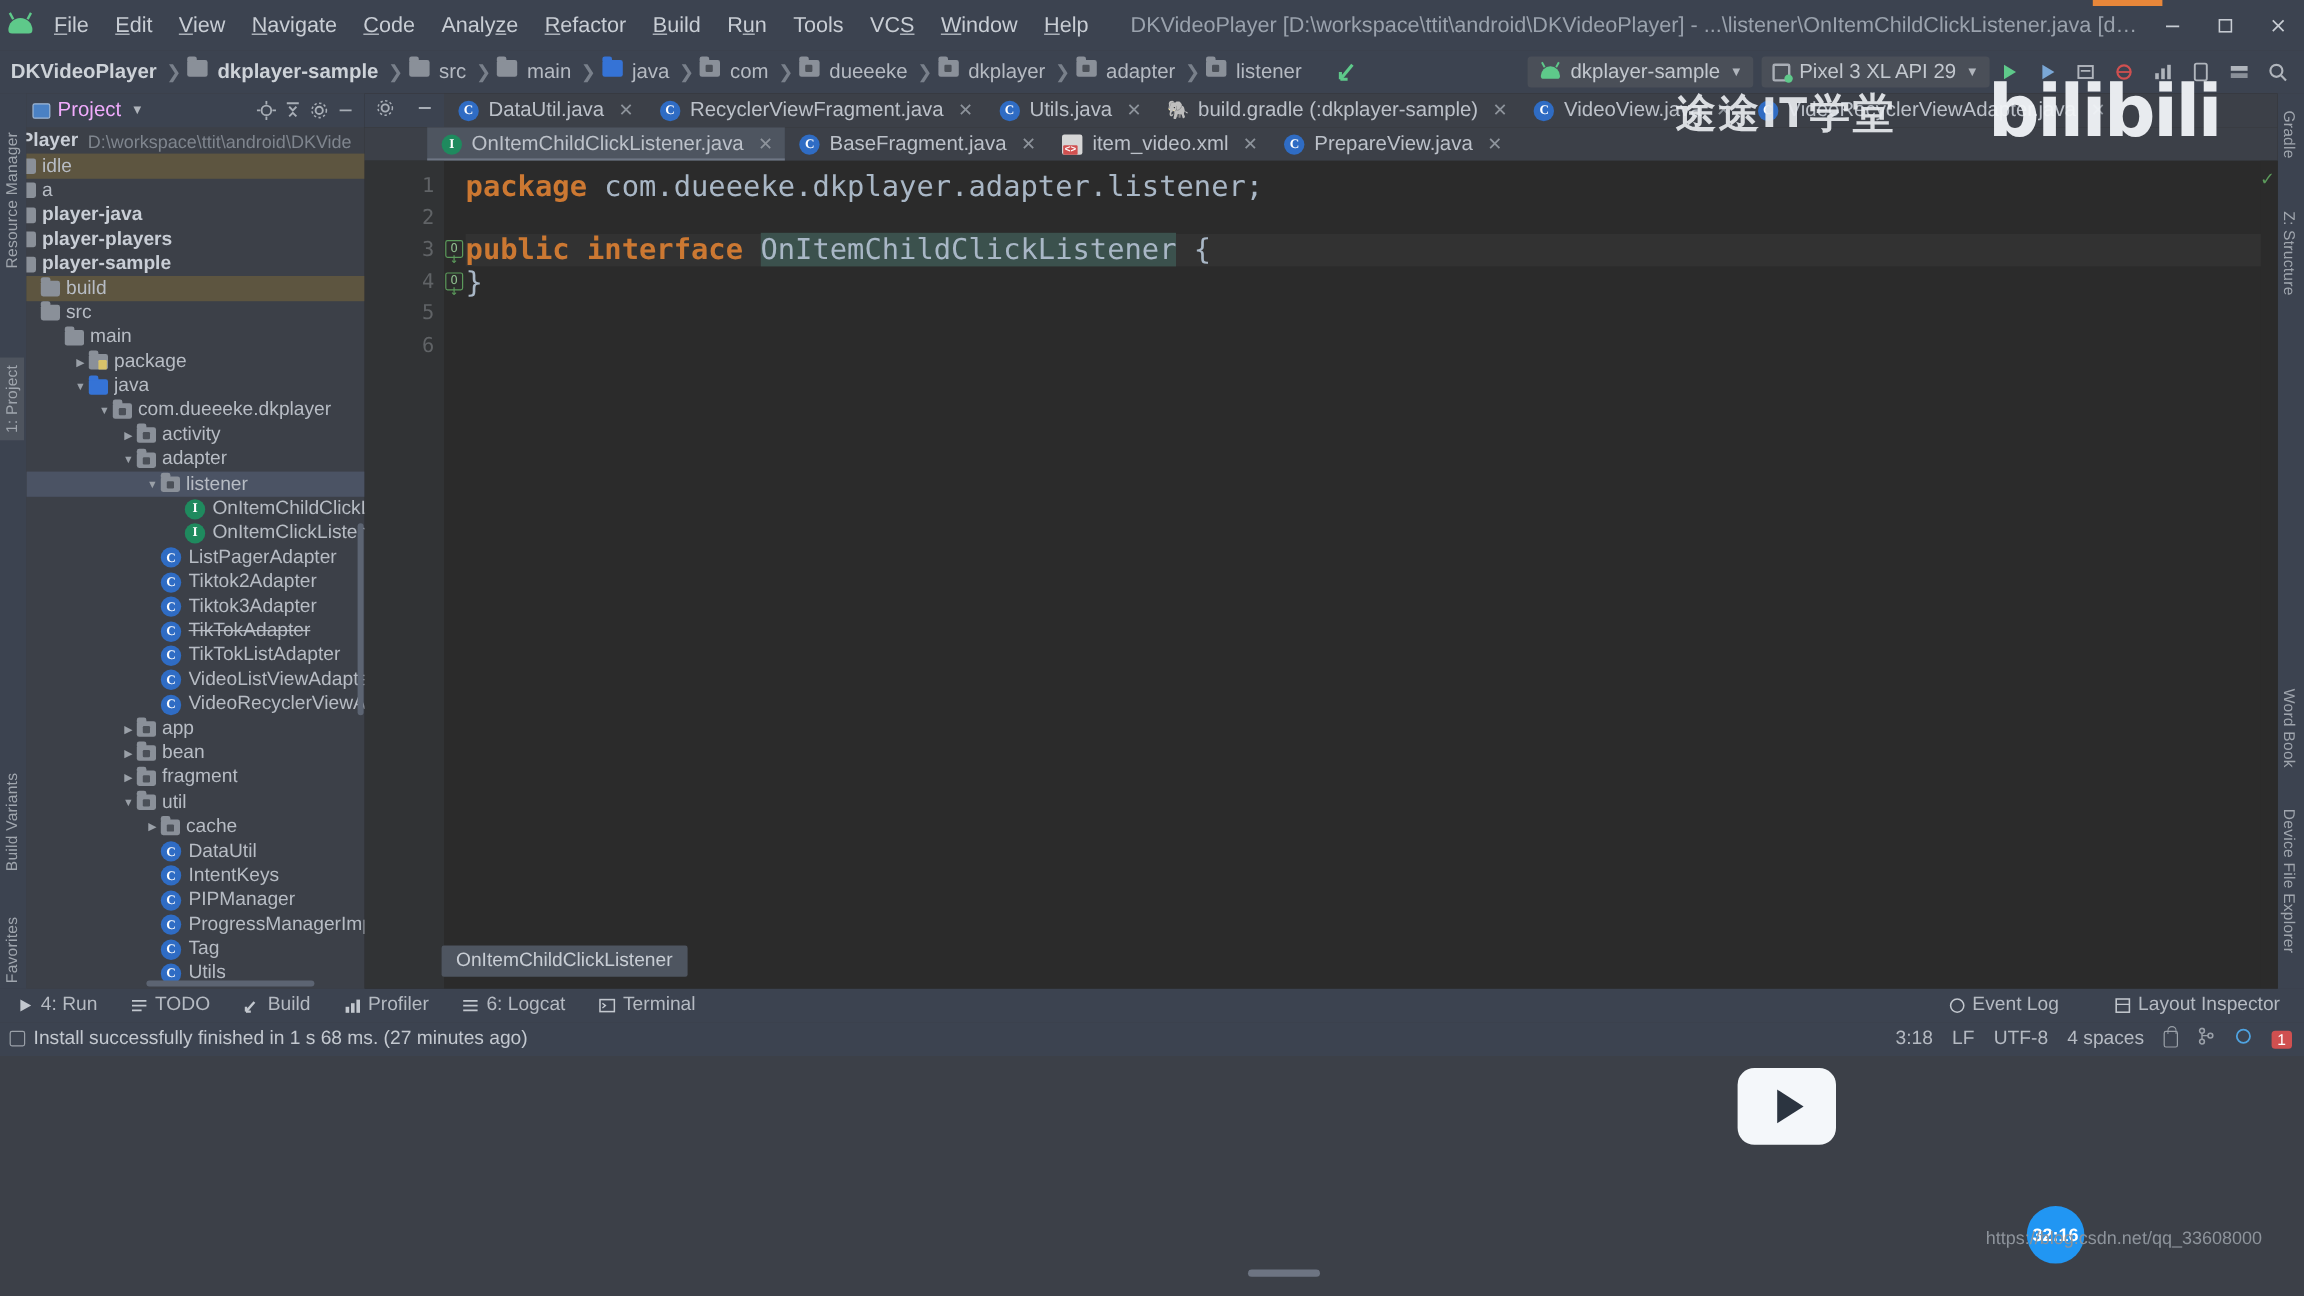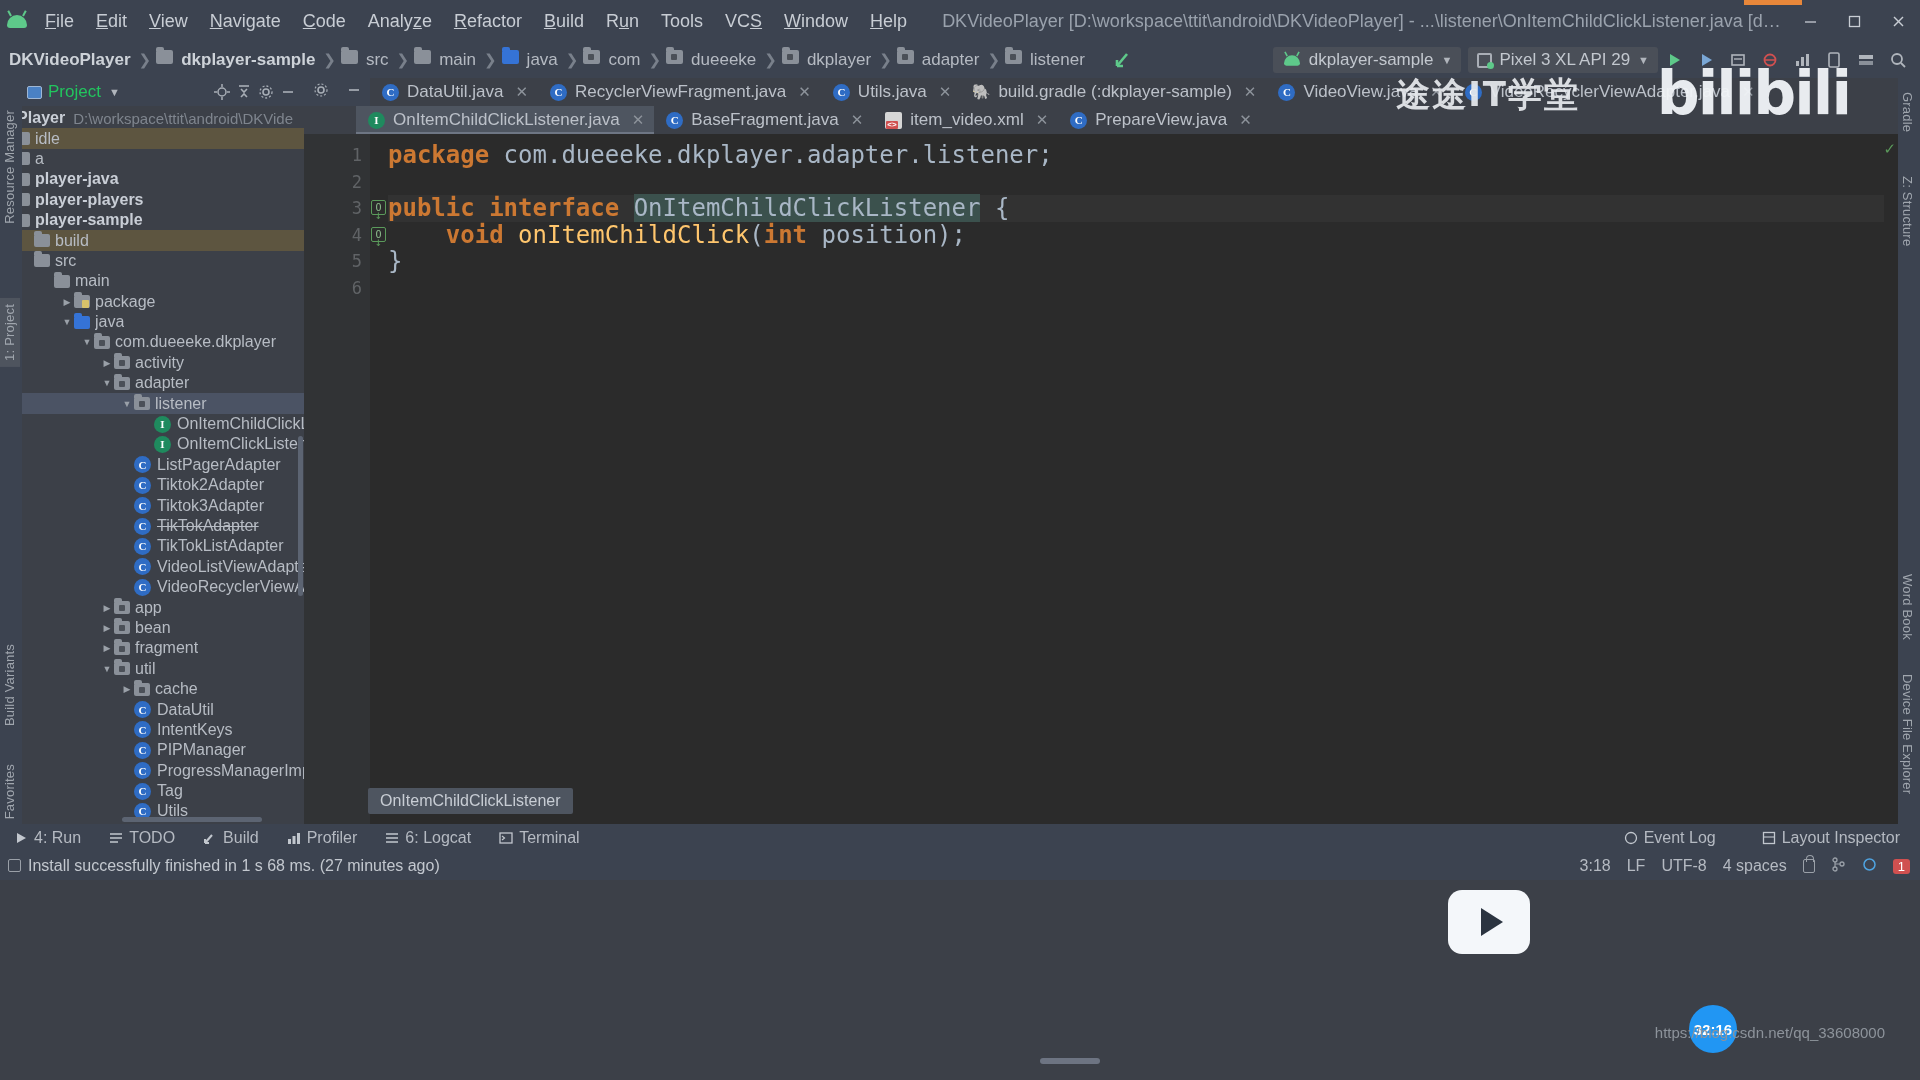--- a/index.html
+++ b/index.html
@@ -95,21 +95,21 @@
   #project-panel {
     position:absolute; left:22px; top:78px; width:282px; height:746px;
     background:#3c4048; display:flex; flex-direction:column;
   }
   #project-header {
     height:28px; background:#3c4350; display:flex; align-items:center; padding:0 5px; flex:none;
   }
   #project-header .p-ic {
     width:15px;height:13px;background:#4a81c4;border:1px solid #9fb7d4;border-radius:2px;margin-right:6px;
   }
-  #project-header .p-title { font-size:17px; color:#22c55e; }
+  #project-header .p-title { font-size:17px; color:#f0abfc; }
   #project-header .hdr-btns { margin-left:auto; display:flex; align-items:center; }
   .hbtn { width:22px;height:22px;display:flex;align-items:center;justify-content:center;color:#a8aeb6; }
   #tree {
     flex:1; overflow:hidden; position:relative; padding-top:2px;
   }
   .trow {
     height:20.4px; display:flex; align-items:center; white-space:nowrap;
     font-size:16px; color:#b7bcc4; padding-left:0px; position:relative;
   }
   .trow.sel { background:#4b5364; }
@@ -724,21 +724,20 @@
           <div class="gline">2</div>
           <div class="gline">3<span class="gmark">O</span><span class="garrow">↓</span></div>
           <div class="gline">4<span class="gmark">O</span><span class="garrow">↓</span></div>
           <div class="gline">5</div>
           <div class="gline">6</div>
         </div>
       <div id="code">
           <div class="cline"><span class="kw">package</span><span class="plain"> com.dueeeke.dkplayer.adapter.listener;</span></div>
           <div class="cline"><span class="plain"></span></div>
           <div class="cline hl"><span class="kw">public</span><span class="plain"> </span><span class="kw">interface</span><span class="plain"> </span><span class="sel-ident">OnItemChildClickListener</span><span class="plain"> {</span></div>
-          <div class="cline"><span class="plain">    </span><span class="kw">void</span><span class="plain"> </span><span class="ident">onItemChildClick</span><span class="plain">(</span><span class="kw">int</span><span class="plain"> position);</span></div>
           <div class="cline"><span class="plain">}</span></div>
           <div class="cline"><span class="plain"></span></div>
         </div>
     </div>
     <div id="code-right-marks"></div>
     <div id="ok-check">✓</div>
 
     <div id="hint-popup">OnItemChildClickListener</div>
   </div>
 

